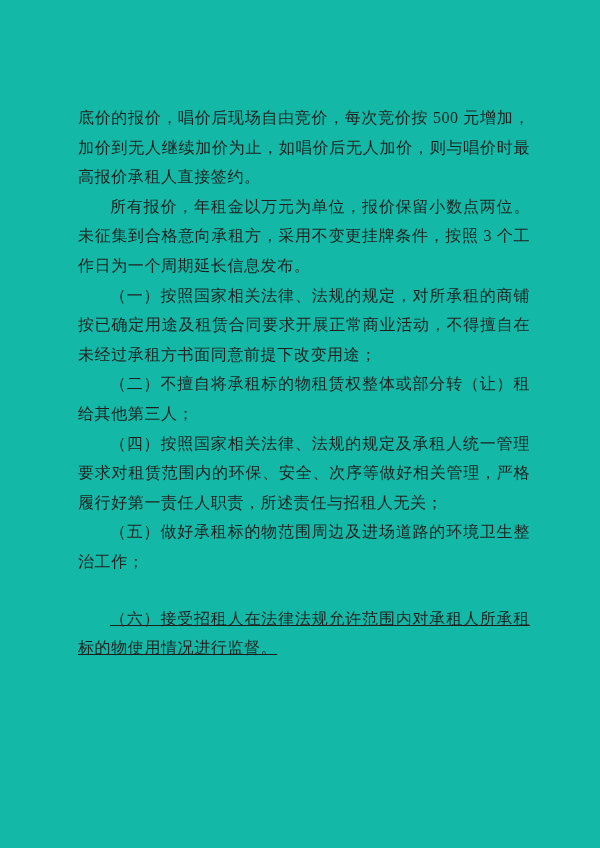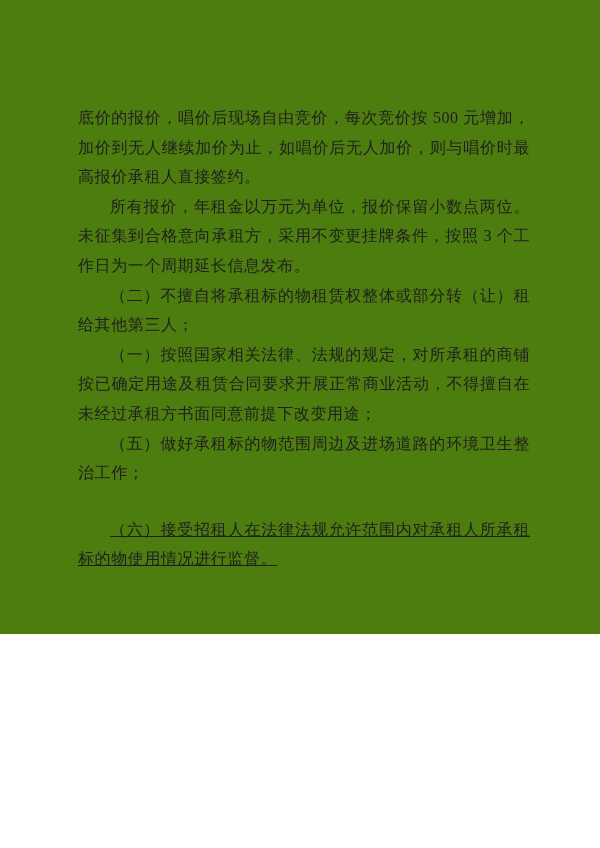--- a/index.html
+++ b/index.html
@@ -10,22 +10,22 @@
   body {
     width: 600px;
     height: 848px;
     overflow: hidden;
     font-family: "Liberation Serif", "DejaVu Serif", serif;
     color: #1f1f1f;
   }
   .page {
     box-sizing: border-box;
     width: 600px;
-    height: 634px;
-    background: #4d7c0f;
+    height: 848px;
+    background: #14b8a6;
     padding: 103px 70px 0 78px;
     overflow: hidden;
   }
   .content p,
   .content h2 {
     margin: 0;
     font-size: 16px;
     line-height: 29.6px;
     font-weight: normal;
     text-align: justify;
@@ -48,18 +48,19 @@
     text-decoration: underline;
   }
 </style>
 </head>
 <body>
 
 <div class="page">
   <div class="content">
     <p class="body-para no-indent">底价的报价，唱价后现场自由竞价，每次竞价按 500 元增加，加价到无人继续加价为止，如唱价后无人加价，则与唱价时最高报价承租人直接签约。</p>
     <p class="body-para">所有报价，年租金以万元为单位，报价保留小数点两位。未征集到合格意向承租方，采用不变更挂牌条件，按照 3 个工作日为一个周期延长信息发布。</p>
+    <p class="body-para">（一）按照国家相关法律、法规的规定，对所承租的商铺按已确定用途及租赁合同要求开展正常商业活动，不得擅自在未经过承租方书面同意前提下改变用途；</p>
     <p class="body-para">（二）不擅自将承租标的物租赁权整体或部分转（让）租给其他第三人；</p>
-    <p class="body-para">（一）按照国家相关法律、法规的规定，对所承租的商铺按已确定用途及租赁合同要求开展正常商业活动，不得擅自在未经过承租方书面同意前提下改变用途；</p>
+    <p class="body-para">（四）按照国家相关法律、法规的规定及承租人统一管理要求对租赁范围内的环保、安全、次序等做好相关管理，严格履行好第一责任人职责，所述责任与招租人无关；</p>
     <p class="body-para">（五）做好承租标的物范围周边及进场道路的环境卫生整治工作；</p>
     <p class="body-para gap-before">（六）接受招租人在法律法规允许范围内对承租人所承租标的物使用情况进行监督。</p>
   </div>
 </div>
 
 </body></html>

